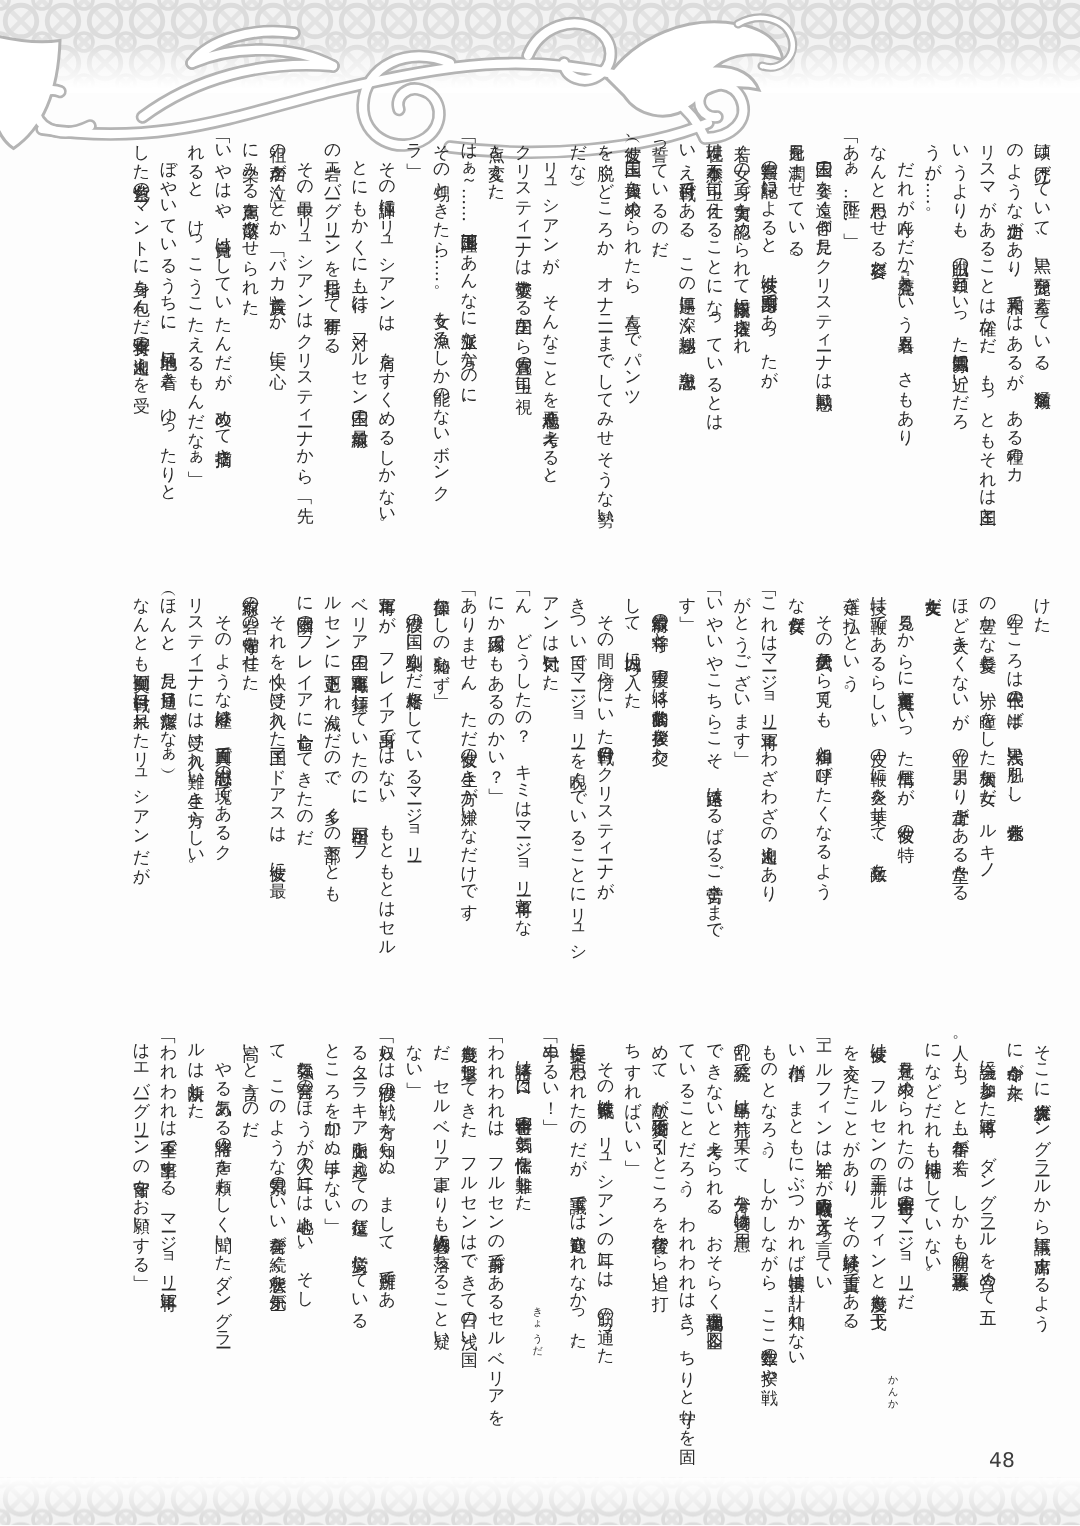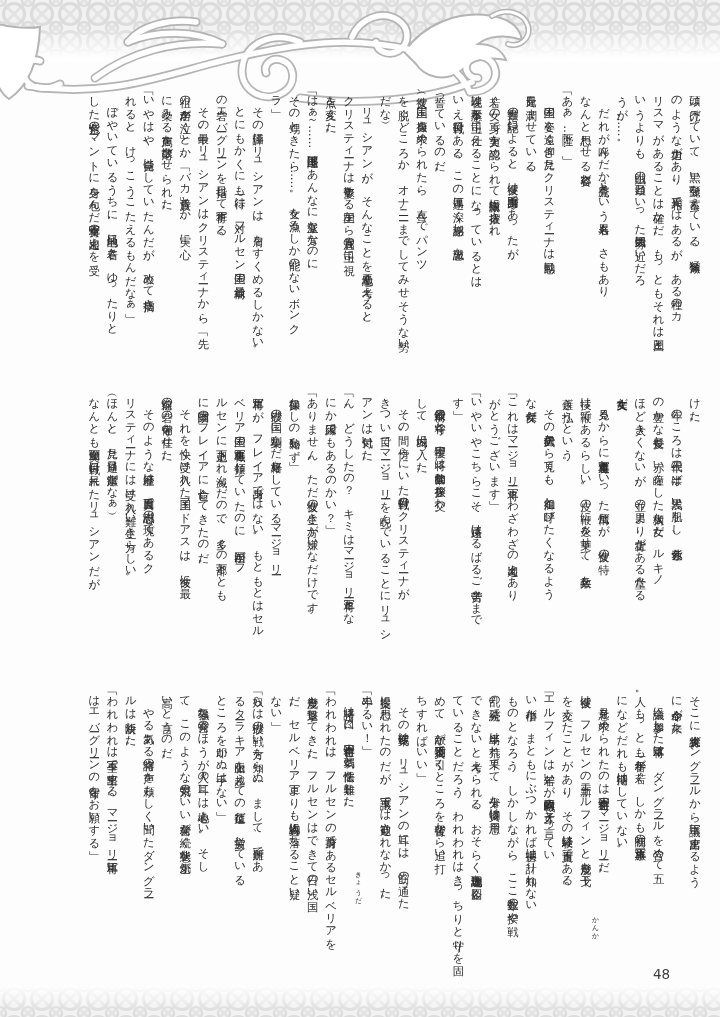--- a/index.html
+++ b/index.html
@@ -21,21 +21,21 @@
   #stage1{top:88px;}
   #stage2{top:390px;}
   #stage3{top:688px;}
   .ruby{
     position:absolute; writing-mode:vertical-rl;
     font-size:6.8px; letter-spacing:0.5px; color:#2b2b2b;
   }
   #ruby-kanka{left:590px; top:912px;}
   #ruby-kyouda{left:353px; top:867px;}
   #page-number{
-    position:absolute; left:653px; top:966px; width:30px; 
+    position:absolute; left:653px; top:966px; width:30px; text-align:center;
     font-family:"DejaVu Sans","Liberation Sans",sans-serif;
     font-size:13.5px; color:#3d3d3d;
   }
 </style>
 </head>
 <body>
 
 <div class="page">
 
   <svg id="header-deco" class="deco" width="720" height="118" viewBox="0 0 720 118" aria-hidden="true">

